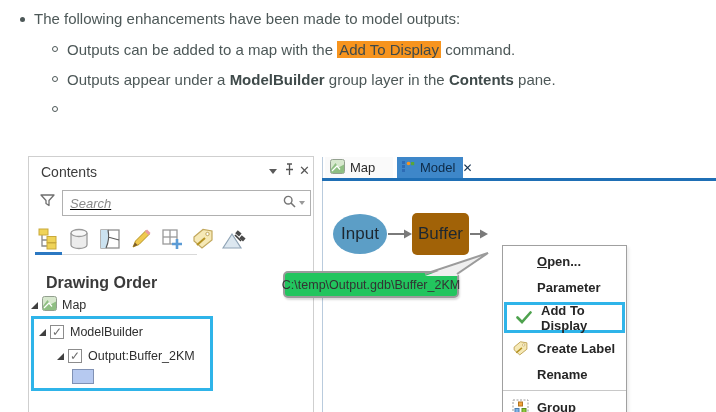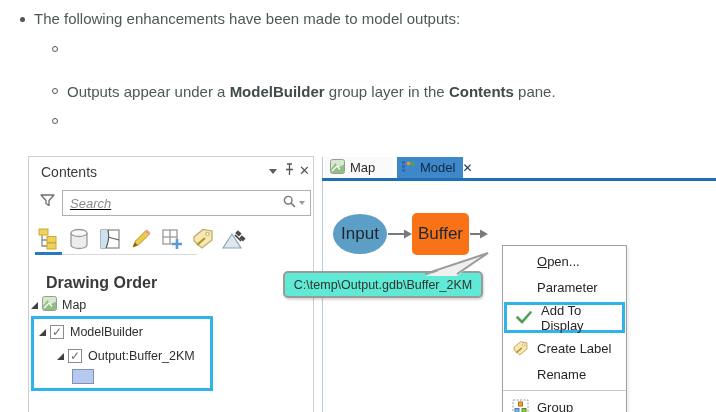--- a/index.html
+++ b/index.html
@@ -6,21 +6,21 @@
   html,body { width:716px; height:412px; background:#ffffff; overflow:hidden;
               font-family:"Liberation Sans", sans-serif; }
   body { position:relative; }
 
   
   .doc { position:absolute; left:0; top:0; width:716px; color:#4d5858; font-size:15px; }
   .b-row { display:flex; align-items:flex-start; }
   .b1 { margin:10px 0 8px 20px; }
   .b2 { margin-left:52px; }
   .b2.first { margin-top:14px; }
-  .b2.mid   { margin-top:31px; }
+  .b2.mid   { margin-top:13px; }
   .b2.last  { margin-top:13px; }
   .disc { width:5px; height:5px; border-radius:50%; background:#4d5858; margin:7px 9px 0 0; flex:0 0 auto; }
   .ring { width:6px; height:6px; border-radius:50%; border:1.5px solid #4d5858; margin:5px 9px 0 0; flex:0 0 auto; }
   .hl { background:#F7941E; color:#3f4a4a; padding:0 2px; }
   .bold { font-weight:bold; color:#3f4a4a; }
 
   
   .shot { position:absolute; left:0; top:155px; width:716px; height:257px; }
 
   
@@ -70,49 +70,50 @@
   .tab-map { left:325px; width:68px; background:#fafafa; color:#2b2b2b; padding-left:5px; }
   .tab-model { left:397px; width:66px; background:#3E87C9; color:#0e2a47; padding-left:4px; }
   .tab ._lbl { margin-left:5px; }
   .tab-close { margin-left:7px; font-size:12px; color:#12304f; }
   .tabbar-line { position:absolute; left:322px; top:23px; width:394px; height:3px; background:#1F6FB5; }
 
   
   .node { position:absolute; display:flex; align-items:center; justify-content:center;
           font-size:17px; color:#1d2730; }
   .n-input  { left:333px; top:59px; width:54px; height:40px; border-radius:50%; background:#5C9EC6; }
-  .n-buffer { left:412px; top:58px; width:57px; height:42px; border-radius:5px; background:#f97316; }
+  .n-buffer { left:412px; top:58px; width:57px; height:42px; border-radius:5px; background:#a16207; }
   .n-output { left:489px; top:59px; width:54px; height:40px; border-radius:50%; background:#7CC57E; }
   .diagram-svg { position:absolute; left:322px; top:26px; width:394px; height:231px; z-index:4; pointer-events:none; }
 
-  .tooltip { position:absolute; left:283px; top:116px; width:200px; height:27px; z-index:3;
-             background:#5eead4; border:2px solid #9b9b9b; border-radius:5px;
+  .tooltip { position:absolute; left:283px; top:116px; width:176px; height:27px; z-index:3;
+             background:#22c55e; border:2px solid #9b9b9b; border-radius:5px;
              display:flex; align-items:center; justify-content:center;
              font-size:12.5px; color:#333; box-shadow:1px 2px 2px rgba(0,0,0,.15); }
 
   
   .cmenu { position:absolute; left:502px; top:90px; width:125px; background:#fff;
            border:1px solid #a0a0a0; z-index:5; padding-top:2px; box-shadow:2px 2px 3px rgba(0,0,0,.08); }
-  .mi { display:flex; align-items:center; height:26px; font-size:13px; color:#262626; }
+  .mi { display:flex; align-items:center; height:26px; font-size:13px; color:#262626;font-weight:bold; }
   .mi .gut { width:34px; flex:0 0 auto; display:flex; align-items:center; justify-content:center; }
   .accel { text-decoration:underline; }
   .mi-hlwrap { border:3px solid #2FB4E9; margin:2px 1px; }
   .mi-hlwrap .mi { height:25px; }
   .msep { height:1px; background:#c8c8c8; margin:3px 0; }
 </style>
 </head>
 <body>
 
 <div class="doc">
   <div class="b-row b1">
     <span class="disc"></span>
     <span>The following enhancements have been made to model outputs:</span>
   </div>
   <div class="b-row b2 first">
     <span class="ring"></span>
+    <span><span>Outputs can be added to a map with the </span><span class="hl">Add To Display</span><span> command.</span></span>
   </div>
   <div class="b-row b2 mid">
     <span class="ring"></span>
     <span><span>Outputs appear under a </span><span class="bold">ModelBuilder</span><span> group layer in the </span><span class="bold">Contents</span><span> pane.</span></span>
   </div>
   <div class="b-row b2 last">
     <span class="ring"></span>
   </div>
 </div>
 

